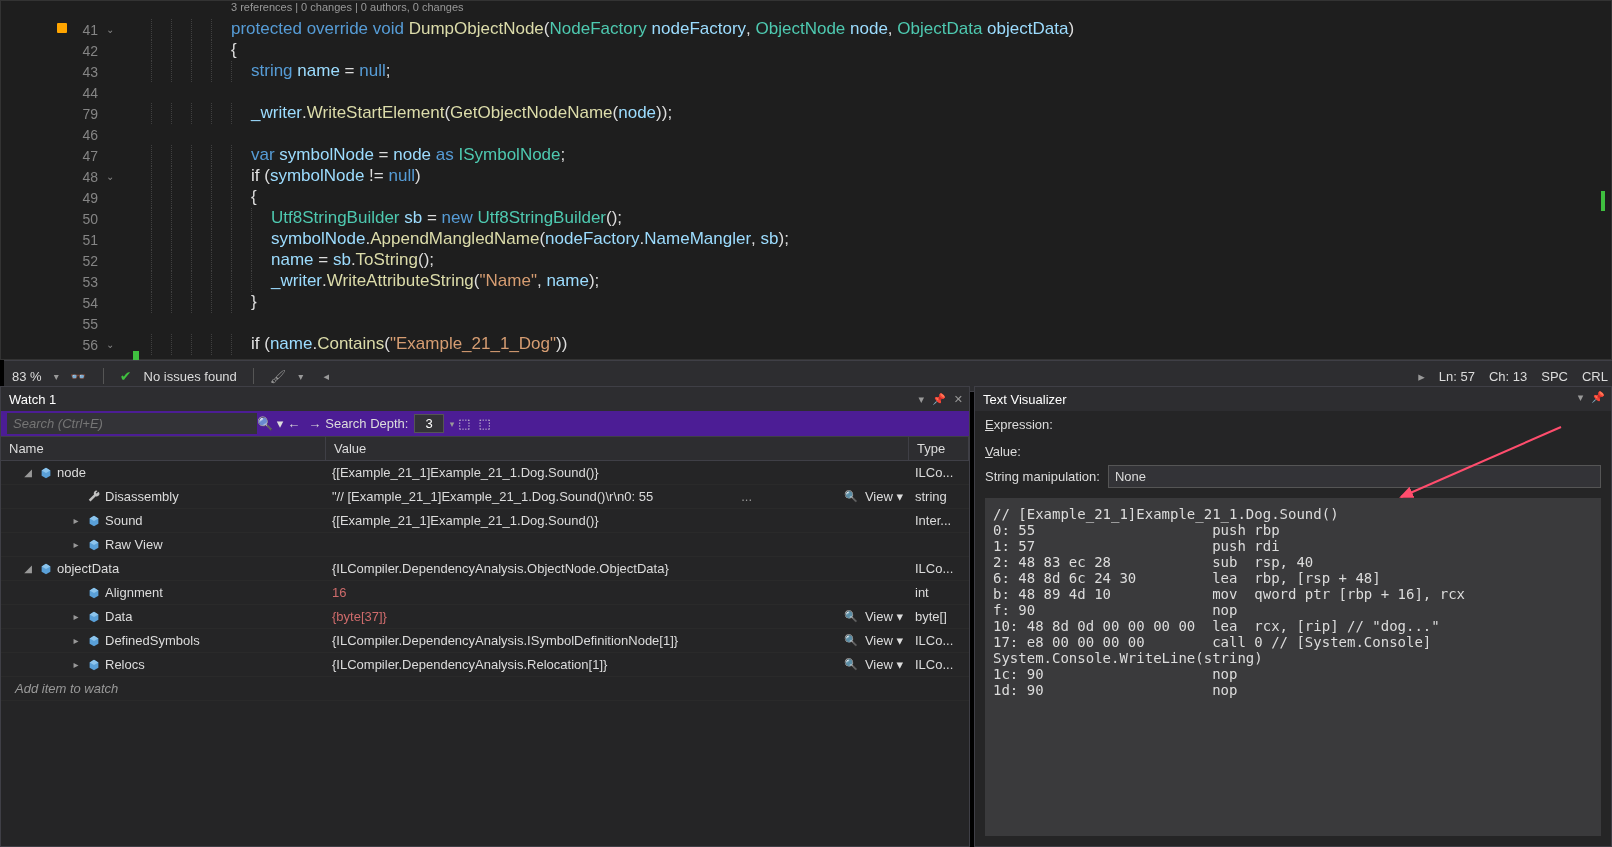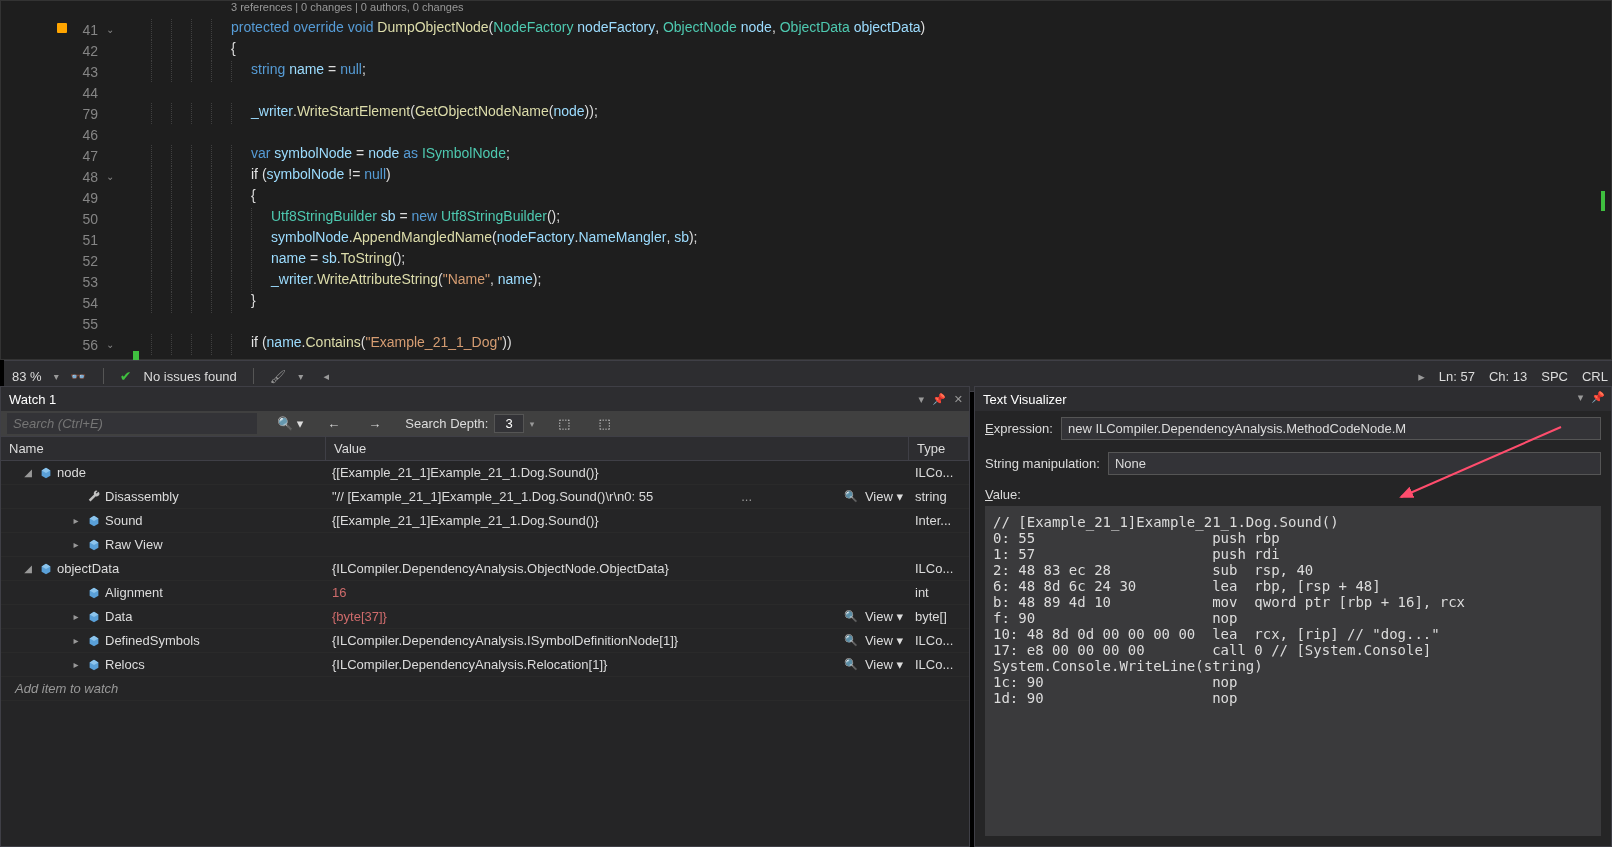--- a/index.html
+++ b/index.html
@@ -7,21 +7,21 @@
 .editor-area { position:absolute; top:0; left:0; width:100%; height:360px; background:#1e1e1e; display:flex; border:1px solid #333; }
 .margin-col { width:70px; background:#1e1e1e; border-right:0; }
 .margin-row { height:21px; display:flex; align-items:center; justify-content:flex-end; padding-right:4px; position:relative; }
 .bp-icon { position:absolute; left:8px; width:10px; height:10px; background:#ffa500; border-radius:1px; }
 .gutter { width:60px; background:#1e1e1e; }
 .gutter-row { height:21px; display:flex; align-items:center; color:#858585; font-family:Consolas,monospace; font-size:14px; }
 .lineno { width:35px; text-align:right; padding-right:8px; }
 .fold { width:14px; color:#858585; cursor:pointer; font-size:10px; }
 .code-col { flex:1; position:relative; }
 .codelens { color:#999; font-size:11px; height:18px; padding-left:100px; }
-.code-line { height:21px; font-family:Consolas,monospace; font-size:14px; white-space:pre; display:flex; }
+.code-line { height:21px; font-family:Consolas,monospace; font-size:17px; white-space:pre; display:flex; }
 .guide { display:inline-block; width:20px; border-left:1px dotted #404040; height:100%; }
 .guide.first { border-left:none; }
 .kw { color:#569cd6; }
 .kw2 { color:#e5e5e5; }
 .type { color:#4ec9b0; }
 .method { color:#dcdcaa; }
 .param { color:#9cdcfe; }
 .str { color:#d69d72; }
 .punc { color:#dcdcdc; }
 .green-bar { position:absolute; right:6px; top:190px; width:4px; height:20px; background:#3fbf3f; }
@@ -33,21 +33,21 @@
 .sb-ok-icon { color:#3fbf3f; font-size:14px; }
 .sb-sep { width:1px; height:16px; background:#555; margin:0 4px; }
 .sb-brush { color:#999; }
 .sb-arrow { color:#999; font-size:11px; margin-left:8px; }
 .sb-right { margin-left:auto; display:flex; align-items:center; gap:14px; }
 .sb-scroll { color:#999; }
 .panels { position:absolute; top:386px; left:0; width:100%; height:461px; display:flex; }
 .watch-panel { width:970px; background:#252526; border:1px solid #3f3f46; display:flex; flex-direction:column; }
 .panel-header { height:24px; background:#2d2d30; display:flex; align-items:center; padding:0 8px; color:#fff; font-size:13px; position:relative; }
 .panel-header .controls { position:absolute; right:6px; display:flex; gap:8px; color:#999; font-size:11px; }
-.search-row { height:26px; background:#404040; display:flex; align-items:center; padding:0 6px; border-bottom:1px solid #3f3f46; gap:20px; }
+.search-row { height:26px; background:#4c1d95; display:flex; align-items:center; padding:0 6px; border-bottom:1px solid #3f3f46; gap:0; }
 .search-input { flex:0 0 250px; background:#333337; border:none; color:#999; font-size:13px; font-style:italic; padding:3px 6px; outline:none; }
 .search-icon { color:#dcdcdc; }
 .nav-arrow { color:#dcdcdc; padding:0 4px; cursor:pointer; }
 .depth-box { display:flex; align-items:center; gap:6px; }
 .depth-val { background:#333337; border:1px solid #555; padding:1px 10px; color:#fff; }
 .depth-drop { color:#999; font-size:9px; }
 .tool-icon { color:#dcdcdc; padding:0 4px; cursor:pointer; }
 .cols-header { height:24px; background:#2d2d30; display:flex; align-items:center; border-bottom:1px solid #3f3f46; }
 .col { padding:0 8px; border-right:1px solid #3f3f46; height:100%; display:flex; align-items:center; color:#dcdcdc; }
 .col-name { width:325px; }
@@ -400,28 +400,27 @@
   <div class="text-vis-panel">
     <div class="tv-header">
       <span>Text Visualizer</span>
       <div class="controls">
         <span>▾</span>
         <span>📌</span>
       </div>
     </div>
     <div class="tv-row">
       <span class="tv-label"><span style="text-decoration:underline">E</span>xpression:</span>
-      <input class="tv-input" value="new ILCompiler.DependencyAnalysis.MethodCodeNode.M" style="">
+    </div>
+    <div class="tv-row" style="padding-bottom:0">
+      <span class="tv-label"><span style="text-decoration:underline">V</span>alue:</span>
     </div>
     <div class="tv-row">
       <span class="tv-label">String manipulation:</span>
       <div class="tv-select"><span>None</span></div>
-    </div>
-    <div class="tv-row" style="padding-bottom:0">
-      <span class="tv-label"><span style="text-decoration:underline">V</span>alue:</span>
     </div>
     <div class="tv-body">// [Example_21_1]Example_21_1.Dog.Sound()
 0: 55                     push rbp
 1: 57                     push rdi
 2: 48 83 ec 28            sub  rsp, 40
 6: 48 8d 6c 24 30         lea  rbp, [rsp + 48]
 b: 48 89 4d 10            mov  qword ptr [rbp + 16], rcx
 f: 90                     nop
 10: 48 8d 0d 00 00 00 00  lea  rcx, [rip] // "dog..."
 17: e8 00 00 00 00        call 0 // [System.Console]

